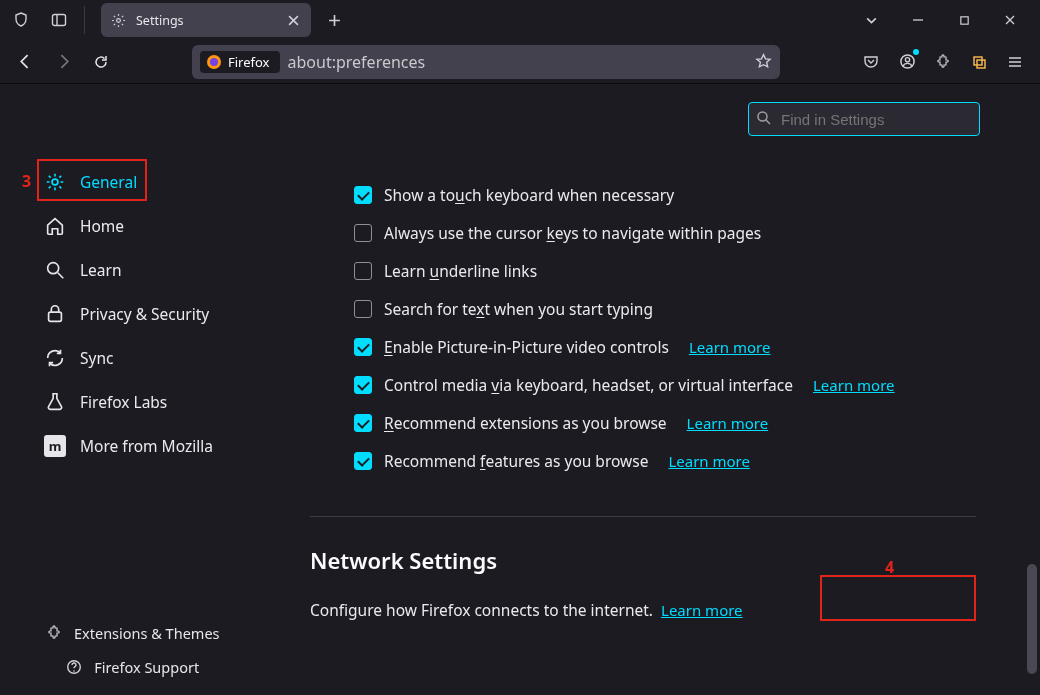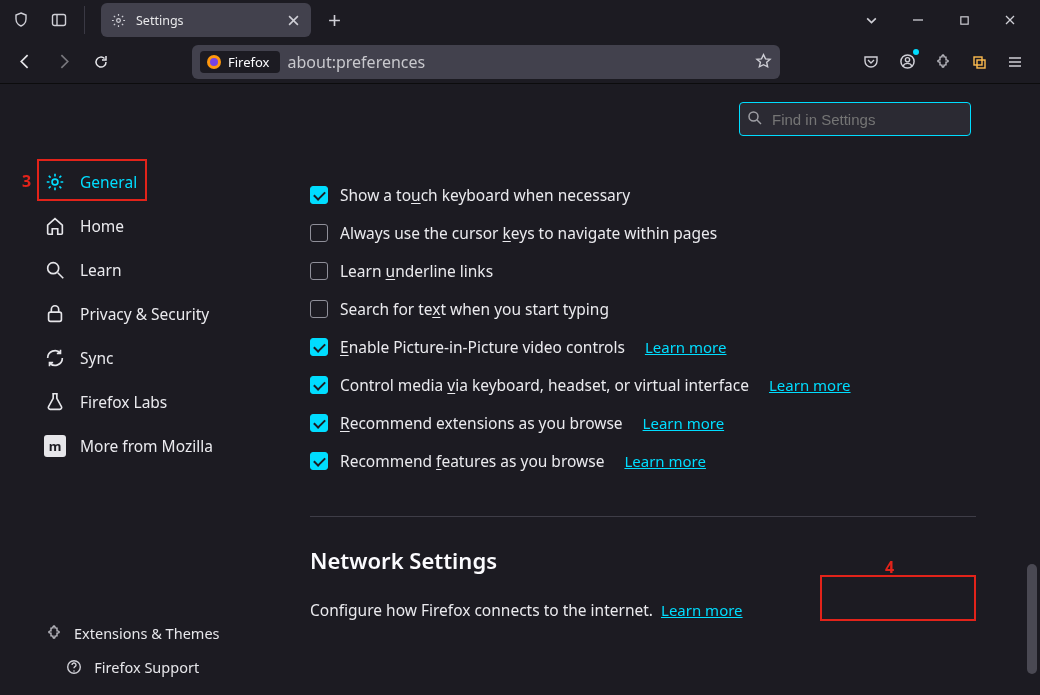--- a/index.html
+++ b/index.html
@@ -79,21 +79,21 @@
   
   .content {
     height: calc(695px - 40px - 44px);
     display:flex;
     position:relative;
     background:#1c1b22;
   }
   .search-wrap{
     position:absolute;
     top:18px;
-    right:69px;
+    right:60px;
     width:232px;
   }
   .search-input{
     width:100%;
     height:34px;
     background:#2b2a33;
     border:1.6px solid #00ddff;
     border-radius:4px;
     color:#9f9fa5;
     padding:0 10px 0 32px;
@@ -138,20 +138,21 @@
 
   .main{
     flex:1;
     padding:92px 64px 0 30px;
     overflow:hidden;
   }
   .opt{
     display:flex;align-items:center;gap:12px;
     height:38px;
     font-size:15.5px;
+    margin-left:44px;
   }
   .chk{
     width:18px;height:18px;border-radius:3px;
     border:1.5px solid #8f8f99;
     display:flex;align-items:center;justify-content:center;
     flex-shrink:0;
   }
   .chk.checked{background:#00ddff;border-color:#00ddff;}
   .chk.checked::after{
     content:"";display:block;width:5px;height:9px;

